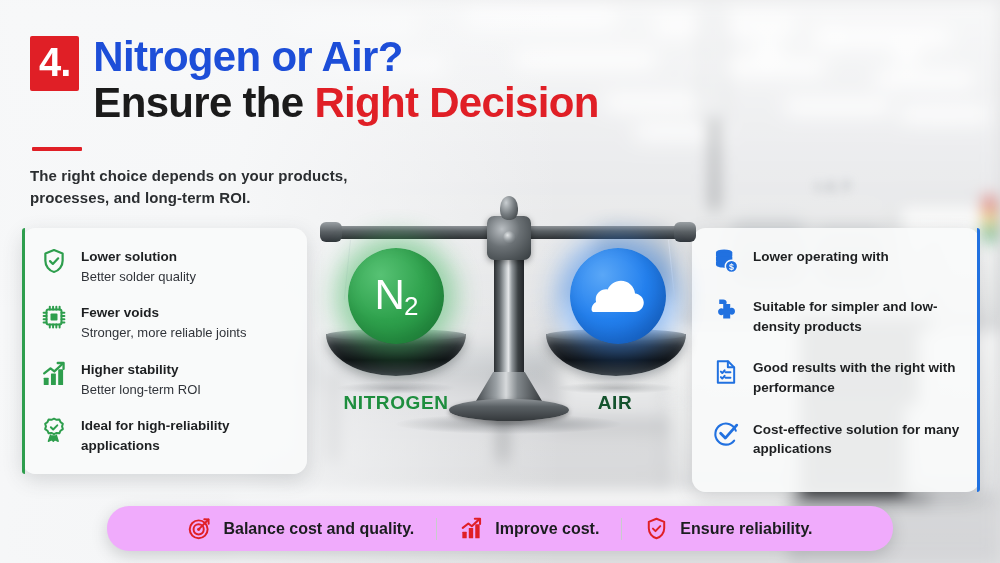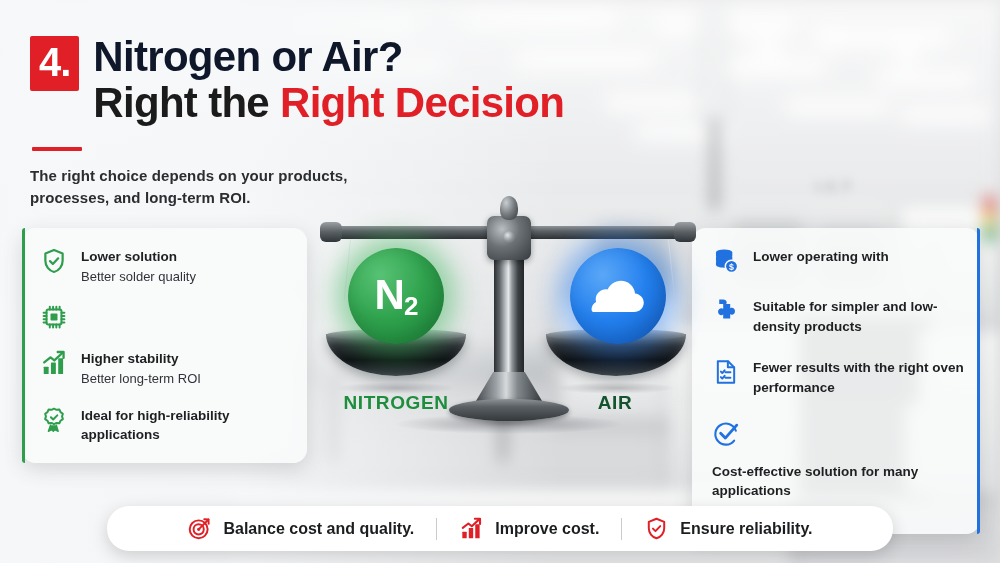--- a/index.html
+++ b/index.html
@@ -81,21 +81,21 @@
   
   #header { position: absolute; left: 30px; top: 36px; width: 620px; }
   .title-row { display: flex; align-items: flex-start; gap: 14px; }
   .num-badge {
     background: #e01f26; color: #fff;
     font-size: 40px; font-weight: bold; line-height: 1;
     padding: 6px 9px 9px 9px; border-radius: 2px;
     letter-spacing: -1px;
   }
   .title-l1 {
-    font-size: 42px; font-weight: bold; color: #0f172a;
+    font-size: 42px; font-weight: bold; color: #1d4ed8;
     line-height: 1.02; letter-spacing: -0.7px; white-space: nowrap;
   }
   .title-l2 {
     font-size: 42px; font-weight: bold; color: #1b1b1b;
     line-height: 1.05; letter-spacing: -0.7px; margin-top: 2px;
     white-space: nowrap;
   }
   .title-l2 .accent { color: #e01f26; }
   .rule { width: 50px; height: 4px; background: #e01f26; margin: 22px 0 14px 2px; border-radius: 1px; }
   .subtitle {
@@ -125,21 +125,21 @@
   .item:last-child { margin-bottom: 2px; }
   .item .ico { flex: 0 0 28px; width: 28px; height: 28px; margin-top: 1px; }
   .item .ico svg { display: block; width: 28px; height: 28px; }
   .item .txt { padding-top: 1px; }
   .it-title { font-size: 13.5px; font-weight: bold; color: #1d1f21; line-height: 1.25; }
   .it-sub   { font-size: 13px; color: #31343a; line-height: 1.35; margin-top: 2px; }
   .it-one   { font-size: 13.5px; font-weight: bold; color: #1d1f21; line-height: 1.38; }
 
   
   #card-right .item { margin-bottom: 21px; }
-  #card-right .item:last-child { margin-bottom: 17px; flex-direction: column; }
+  #card-right .item:last-child { margin-bottom: 17px; }
 
   
   #scale { position: absolute; left: 318px; top: 196px; width: 380px; height: 252px; }
   .sc-base-shadow {
     position: absolute; left: 78px; top: 218px; width: 225px; height: 20px;
     background: radial-gradient(ellipse at center, rgba(70,75,80,0.40) 0%, rgba(70,75,80,0) 72%);
     border-radius: 50%;
   }
   .sc-base {
     position: absolute; left: 131px; top: 203px; width: 120px; height: 22px;
@@ -223,37 +223,37 @@
     left: 30px; top: 52px;
     background: radial-gradient(circle at 34% 28%, #57c274 0%, #2fa24d 48%, #1d8c3c 100%);
     box-shadow: 0 0 26px 12px rgba(52,178,83,0.48), inset -6px -8px 18px rgba(0,0,0,0.16);
   }
   .orb.air {
     left: 252px; top: 52px;
     background: radial-gradient(circle at 34% 28%, #5aa7f7 0%, #2380ee 48%, #1366d8 100%);
     box-shadow: 0 0 26px 12px rgba(42,128,238,0.48), inset -6px -8px 18px rgba(0,0,0,0.16);
   }
   .orb .n2text {
-    color: #fff; font-weight: bold; font-size: 42px; line-height: 1;
+    color: #fff; font-weight: normal; font-size: 42px; line-height: 1;
     letter-spacing: -1px;
   }
   .orb .n2text sub { font-size: 26px; vertical-align: -0.22em; }
   .orb svg { width: 62px; height: 62px; display: block; }
 
   .sc-label {
     position: absolute; top: 196px; width: 180px; text-align: center;
     font-size: 19px; font-weight: bold; letter-spacing: 0.6px;
   }
   .sc-label.n2  { left: -12px;  color: #1e8e3e; }
   .sc-label.air { left: 207px;  color: #14532d; }
 
   
   #bottombar {
     position: absolute; left: 107px; top: 506px; width: 786px; height: 45px;
-    background: #ffffff; border-radius: 22px;
+    background: #f0abfc; border-radius: 22px;
     box-shadow: 0 5px 16px rgba(60,65,70,0.22);
     display: flex; align-items: center; justify-content: center; gap: 0;
   }
   .bb-item { display: flex; align-items: center; gap: 11px; padding: 0 22px; }
   .bb-item svg { width: 25px; height: 25px; display: block; }
   .bb-text { font-size: 16px; font-weight: bold; color: #1b1d1f; white-space: nowrap; }
   .bb-div { width: 1px; height: 22px; background: #c9cbcd; }
 </style>
 </head>
 <body>
@@ -316,21 +316,21 @@
 
     <div class="wash"></div>
     <div class="leftfade"></div>
   </div>
 
   <div id="header">
     <div class="title-row">
       <div class="num-badge">4.</div>
       <div>
         <div class="title-l1">Nitrogen or Air?</div>
-        <div class="title-l2"><span>Right the </span><span class="accent">Right Decision</span></div>
+        <div class="title-l2"><span>Ensure the </span><span class="accent">Right Decision</span></div>
       </div>
     </div>
     <div class="rule"></div>
     <div class="subtitle">The right choice depends on your products, processes, and long-term ROI.</div>
   </div>
 
   <div class="card" id="card-left">
 
     <div class="item">
       <span class="ico">
@@ -345,20 +345,24 @@
       </span>
     </div>
 
     <div class="item">
       <span class="ico">
         <svg viewBox="0 0 24 24" fill="none" stroke="#2e9e4d" stroke-width="1.7" stroke-linecap="round">
           <rect x="5.6" y="5.6" width="12.8" height="12.8" rx="1.4"></rect>
           <rect x="9" y="9" width="6" height="6" rx=".8" fill="#2e9e4d" stroke="none"></rect>
           <path d="M8.4 5.6V3.1M11.2 5.6V3.1M14 5.6V3.1M16.8 5.6V3.1M8.4 20.9v-2.5M11.2 20.9v-2.5M14 20.9v-2.5M16.8 20.9v-2.5M5.6 8.4H3.1M5.6 11.2H3.1M5.6 14H3.1M5.6 16.8H3.1M20.9 8.4h-2.5M20.9 11.2h-2.5M20.9 14h-2.5M20.9 16.8h-2.5"></path>
         </svg>
+      </span>
+      <span class="txt">
+        <span class="it-title">Fewer voids</span>
+        <span class="it-sub" style="display:block">Stronger, more reliable joints</span>
       </span>
     </div>
 
     <div class="item">
       <span class="ico">
         <svg viewBox="0 0 24 24" fill="none">
           <rect x="3.2" y="15.2" width="4.2" height="6.2" rx=".5" fill="#2e9e4d"></rect>
           <rect x="9.4" y="11.6" width="4.2" height="9.8" rx=".5" fill="#2e9e4d"></rect>
           <rect x="15.6" y="8" width="4.2" height="13.4" rx=".5" fill="#2e9e4d"></rect>
           <path d="M3.6 11.4L9 7.2l3.3 2.6L19.6 3" stroke="#2e9e4d" stroke-width="2" stroke-linecap="round" stroke-linejoin="round"></path>
@@ -412,21 +416,21 @@
 
     <div class="item">
       <span class="ico">
         <svg viewBox="0 0 24 24" fill="none" stroke="#2171e0" stroke-width="1.7" stroke-linecap="round" stroke-linejoin="round">
           <path d="M5 2.8h8.8L19 8v13.2H5z"></path>
           <path d="M13.6 2.9V8h5.2"></path>
           <path d="M7.6 11.7l1.2 1.2 2-2.3M11.6 12.2h4.2"></path>
           <path d="M7.6 16.4l1.2 1.2 2-2.3M11.6 16.9h4.2"></path>
         </svg>
       </span>
-      <span class="txt"><span class="it-one">Fewer results with the right oven performance</span></span>
+      <span class="txt"><span class="it-one">Good results with the right with performance</span></span>
     </div>
 
     <div class="item">
       <span class="ico">
         <svg viewBox="0 0 24 24" fill="none" stroke="#2171e0" stroke-linecap="round" stroke-linejoin="round">
           <path d="M20.4 9.2A9 9 0 1 0 19 17.6" stroke-width="1.8"></path>
           <path d="M7.4 11.4l4 4.1L21.2 4.4" stroke-width="2.4"></path>
         </svg>
       </span>
       <span class="txt"><span class="it-one">Cost-effective solution for many applications</span></span>

